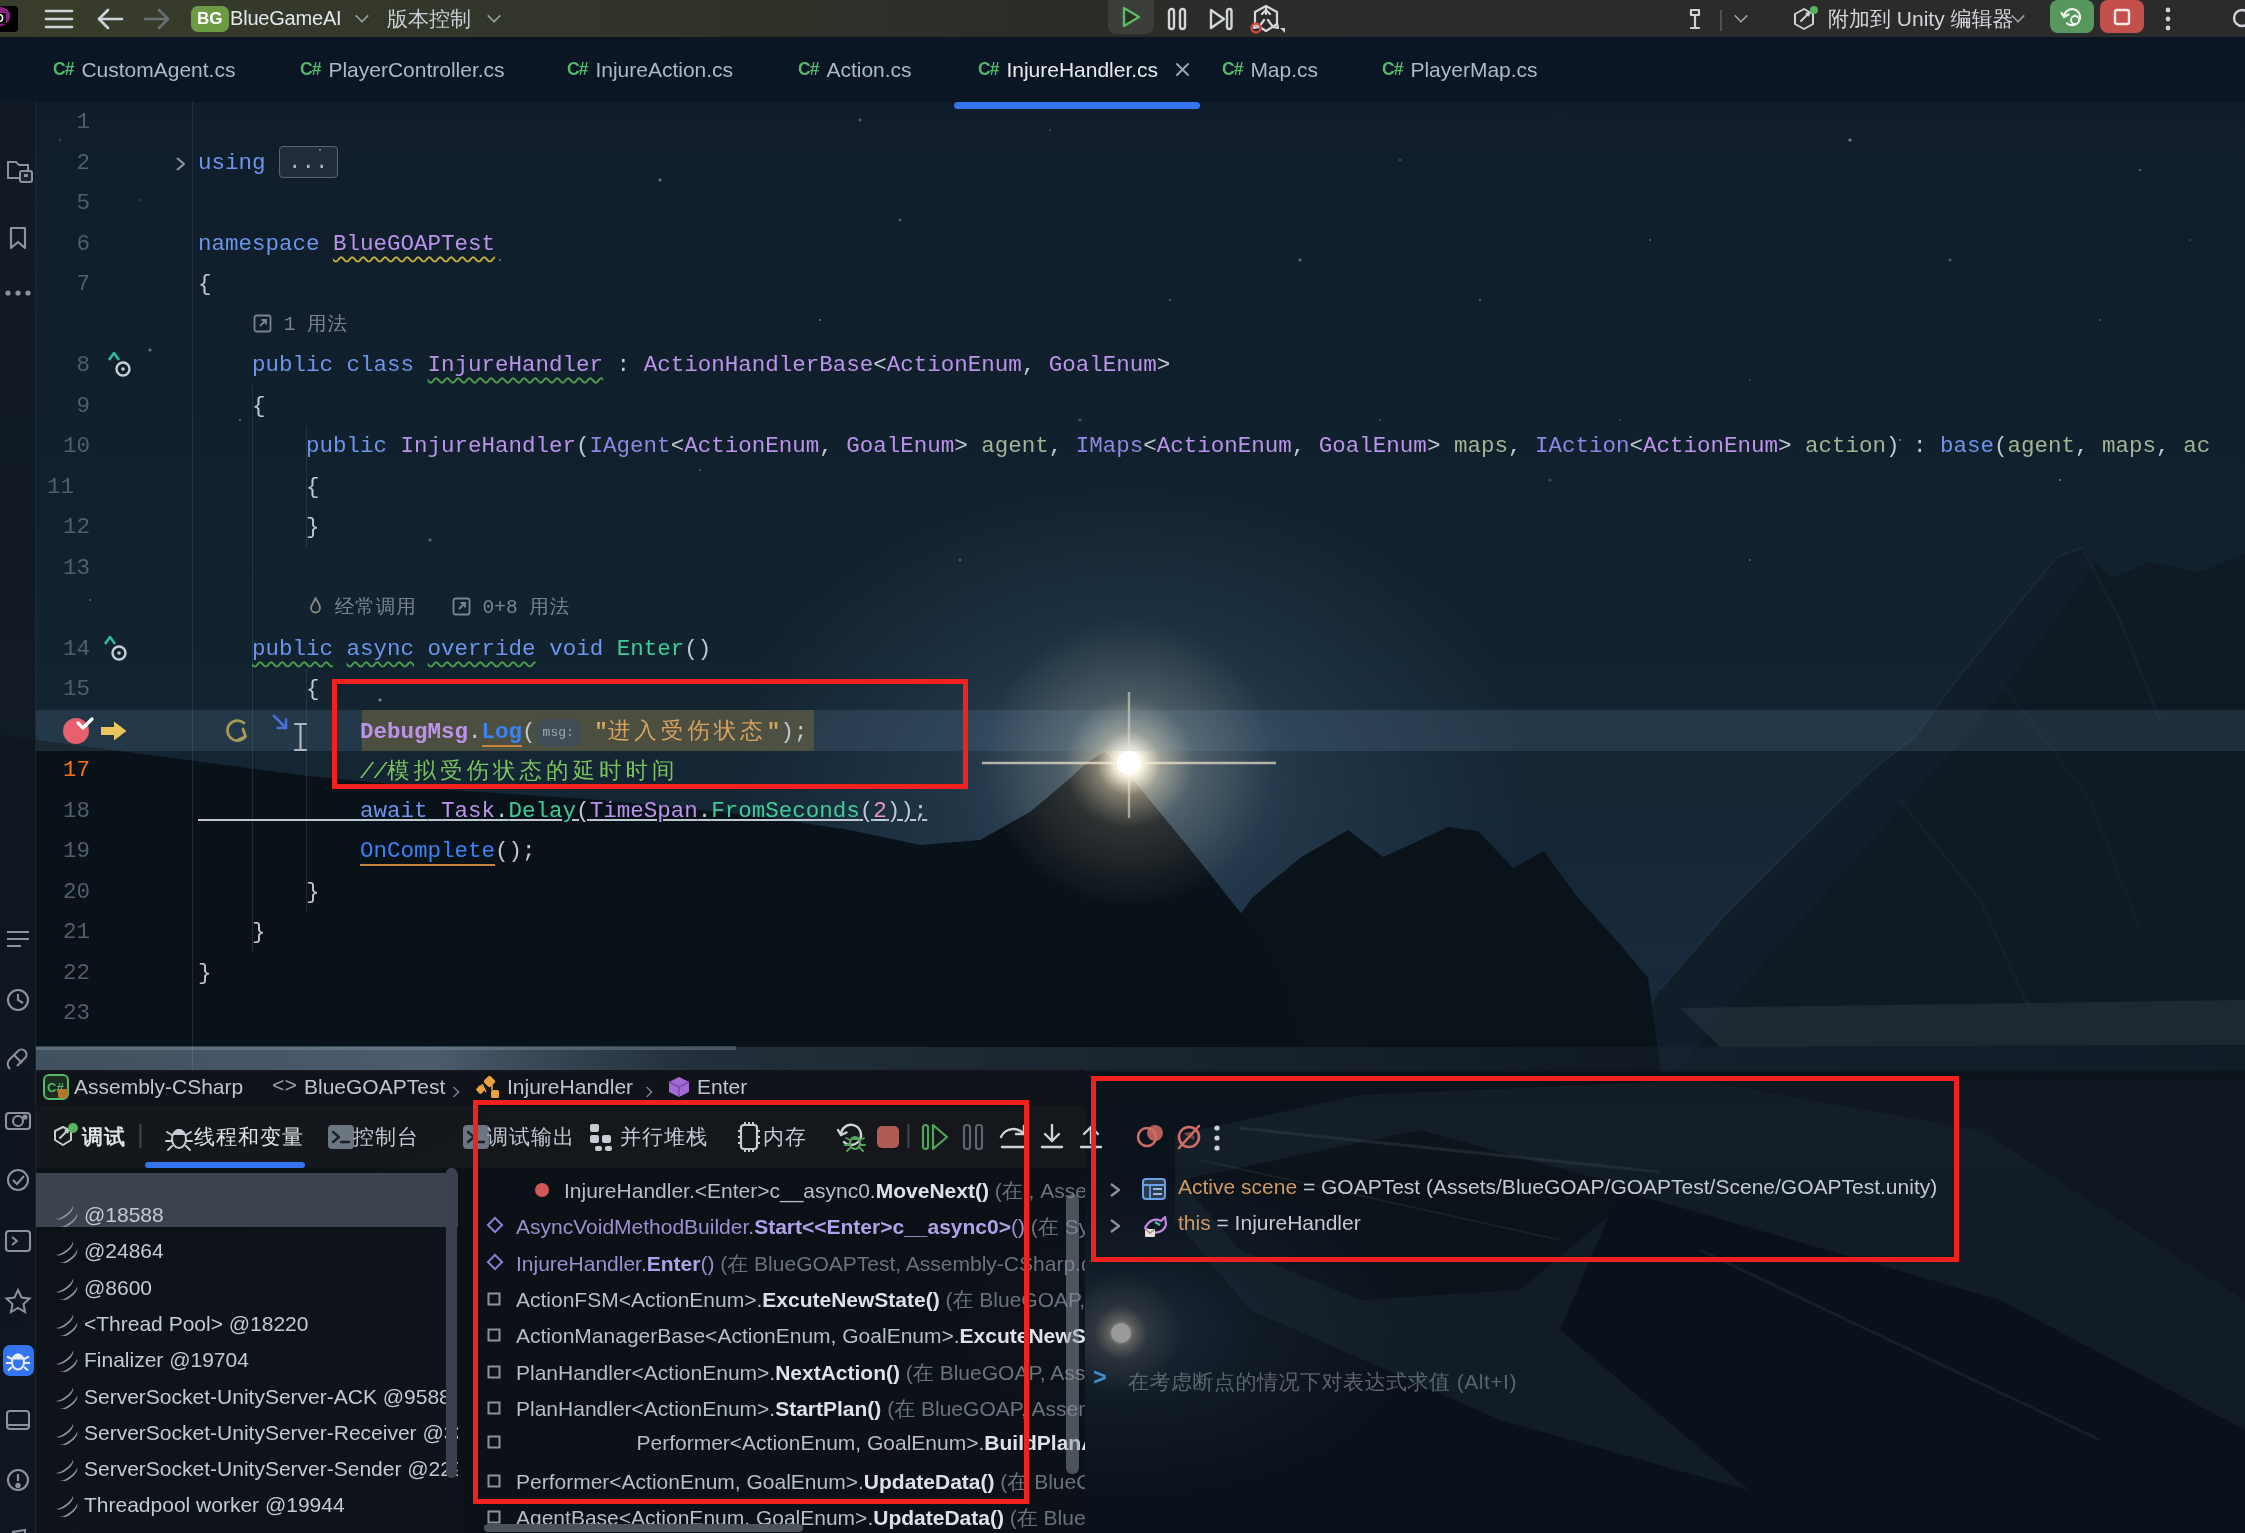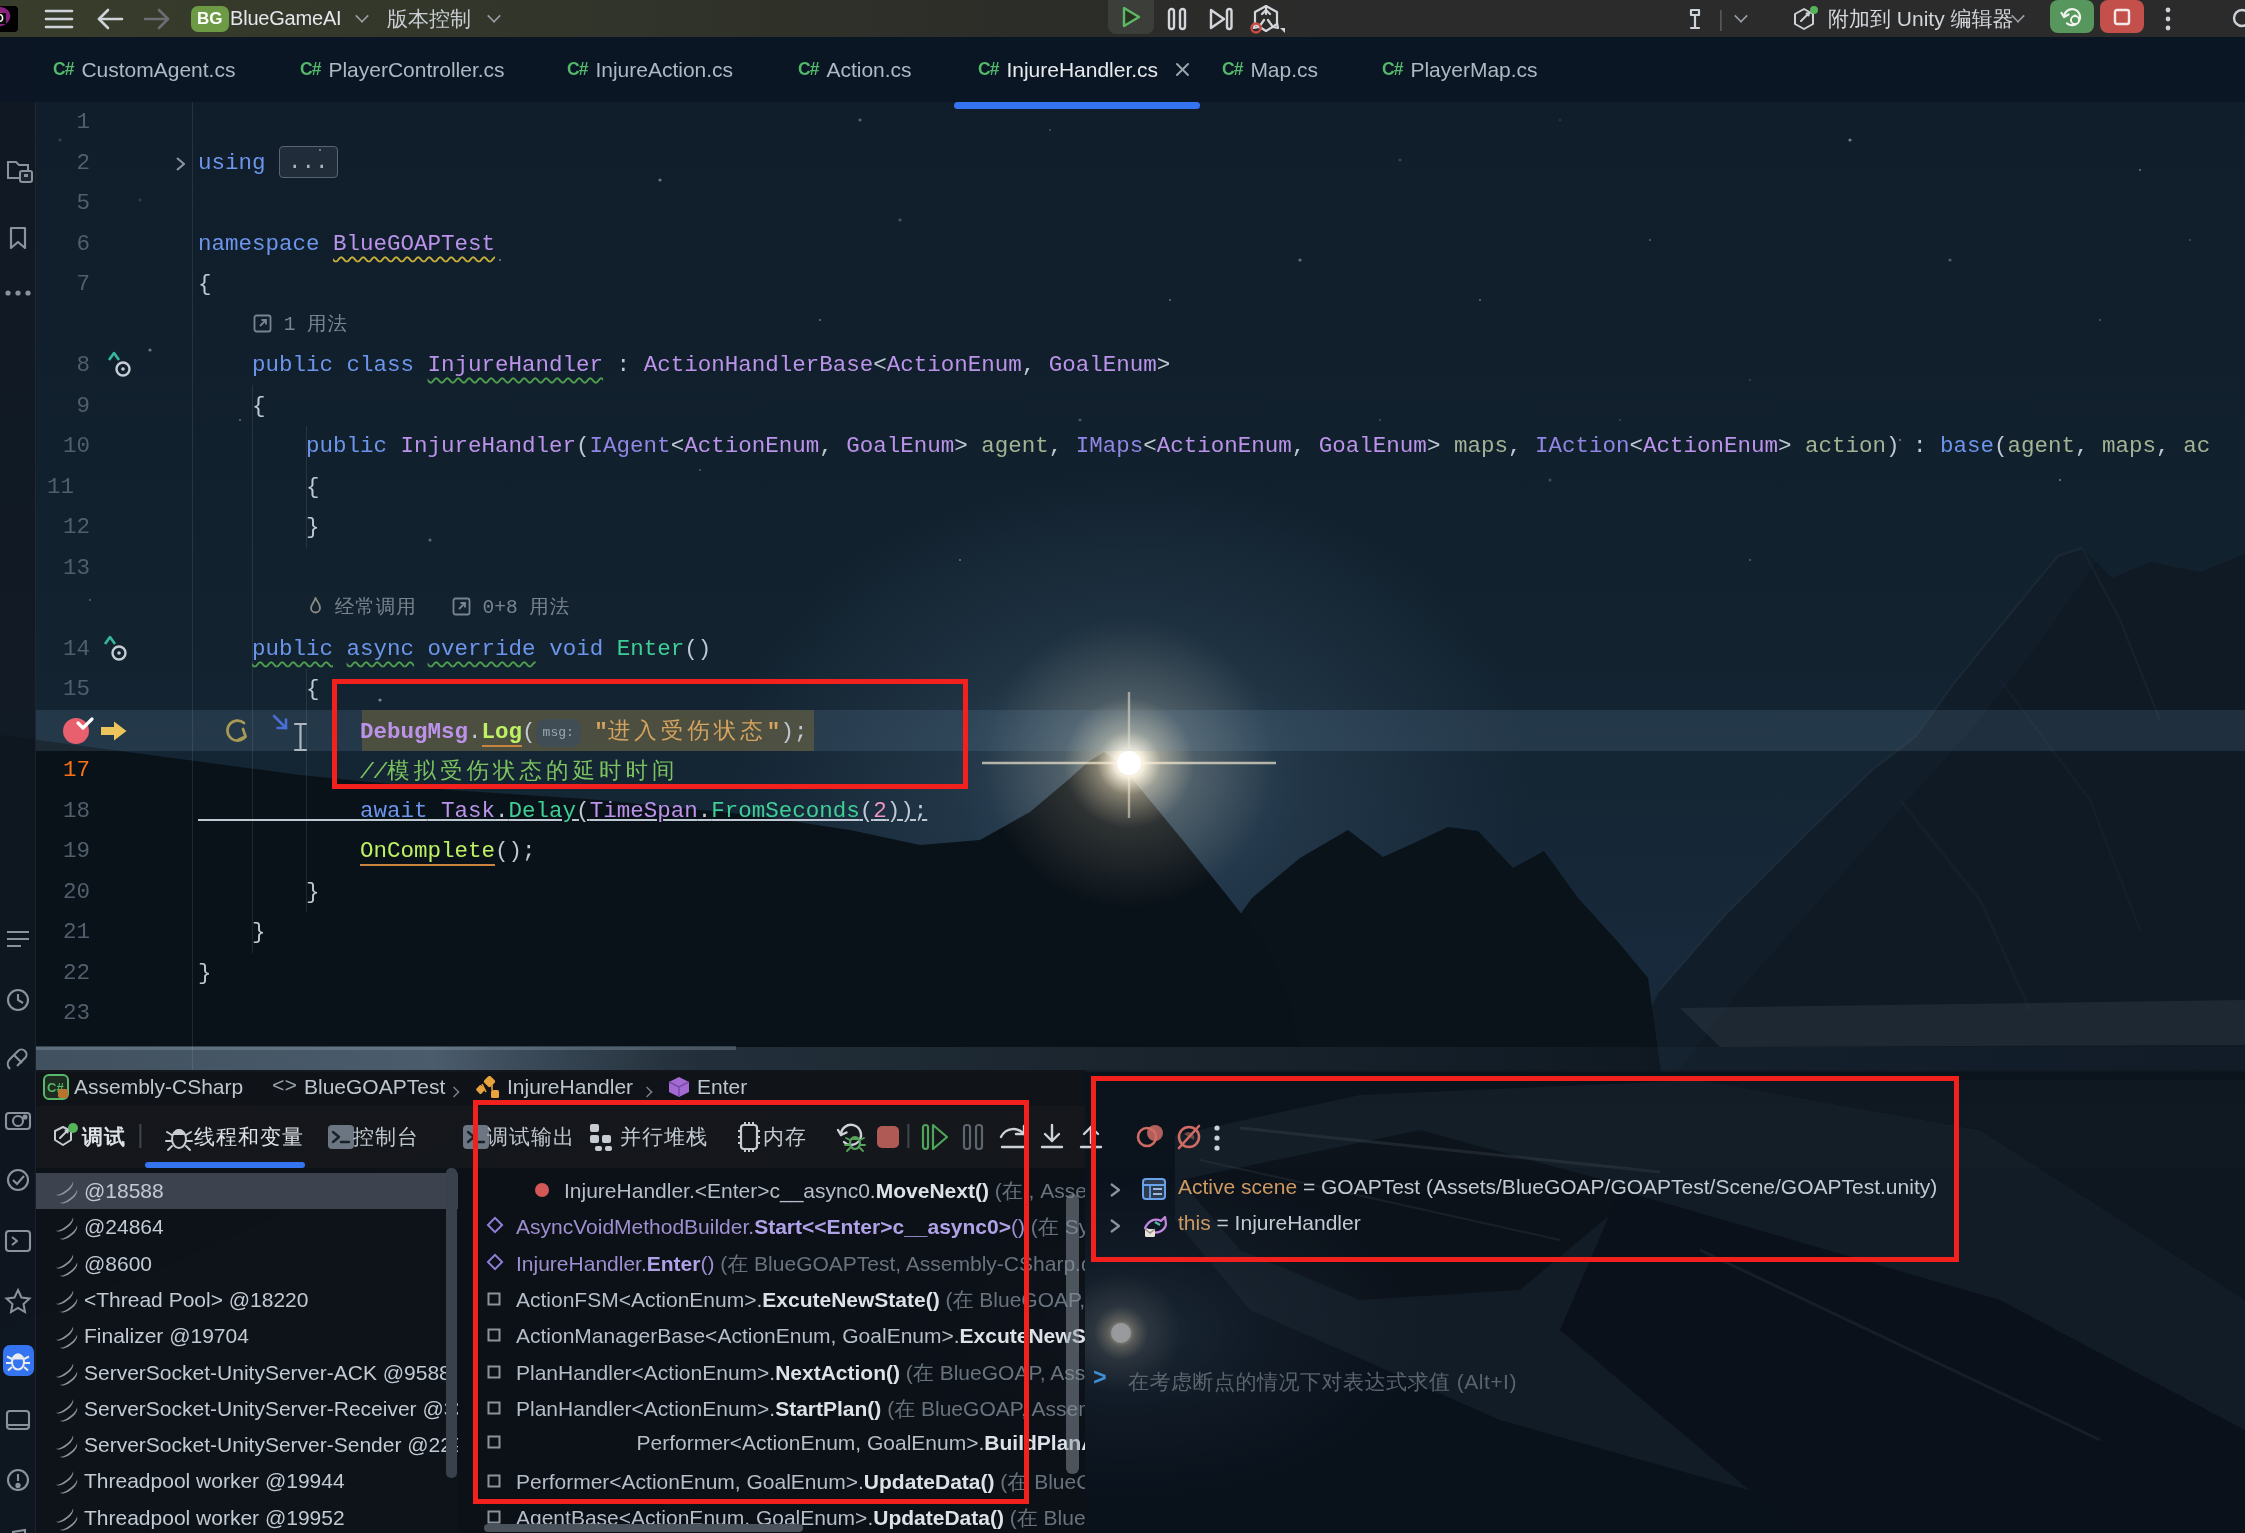--- a/index.html
+++ b/index.html
@@ -19,39 +19,39 @@
 #rail{left:0;top:37px;width:36px;height:1496px;background:rgba(17,24,33,0.72);z-index:20;border-right:1px solid rgba(255,255,255,0.06);}
 .ric{position:absolute;left:0;width:36px;text-align:center;color:#808b96;}
 
 #editor{left:0px;top:102px;width:2245px;height:968px;z-index:10;}
 .cl{position:absolute;left:0;height:41px;line-height:41px;white-space:pre;font-family:"Liberation Mono",monospace;font-size:22.5px;color:#bfc9d3;}
 .ln{position:absolute;width:54px;text-align:right;height:41px;line-height:41px;font-family:"Liberation Mono",monospace;font-size:22.5px;color:#515f6d;}
 .kw{color:#6c95eb;}
 .ty{color:#bc93ea;}
 .ifc{color:#9186e4;}
 .mt{color:#3fcf96;}
-.mtu{color:#bef264;border-bottom:2px solid #c8833f;}
+.mtu{color:#3b82f6;border-bottom:2px solid #c8833f;}
 .pr{color:#a3b393;}
 .num{color:#ed94c0;}
 .str{color:#d5a35e;}
 .cmt{color:#7cc25f;font-style:italic;}
 .wavyy{text-decoration:underline wavy #c5ae3a 1.5px;text-underline-offset:6px;}
 .wavyg{text-decoration:underline wavy #4e9e4e 1.5px;text-underline-offset:6px;}
 .pill{display:inline-block;background:rgba(64,76,88,0.9);border-radius:9px;color:#9aa8b4;font-size:13px;font-family:"Liberation Mono",monospace;padding:0 7px;line-height:28px;vertical-align:2px;}
 .hint{position:absolute;font-size:19.5px;color:#79848f;font-family:Liberation Mono, monospace;height:41px;line-height:41px;}
 .cjk{font-family:"Liberation Sans",sans-serif;letter-spacing:4px;font-style:normal;font-weight:400;}
 .cjkh{letter-spacing:1px;}
 .guide{position:absolute;width:1px;background:rgba(255,255,255,0.09);}
 
 #crumbs{left:36px;top:1070px;width:2209px;height:36px;background:linear-gradient(90deg,rgba(16,19,24,0.92) 0px,rgba(16,19,24,0.92) 1049px,rgba(12,17,24,0.45) 1049px,rgba(12,17,24,0.45) 100%);z-index:15;color:#bdc6cf;font-size:21px;}
 #tooltabs{left:36px;top:1106px;width:2209px;height:62px;background:linear-gradient(90deg,rgba(21,23,27,0.95) 0px,rgba(21,23,27,0.95) 1049px,rgba(12,17,24,0.40) 1049px,rgba(12,17,24,0.40) 100%);z-index:15;color:#c0c8d0;font-size:21px;}
 #threads{left:36px;top:1168px;width:422px;height:365px;background:rgba(14,19,25,0.95);z-index:15;color:#c2cad3;font-size:21px;}
 #stack{left:458px;top:1168px;width:627px;height:365px;background:rgba(12,16,22,0.90);z-index:15;font-size:21px;overflow:hidden;}
 #vars{left:1085px;top:1168px;width:1160px;height:365px;background:rgba(9,15,23,0.42);z-index:15;font-size:21px;}
-.trow{position:absolute;left:0;width:422px;height:36px;display:flex;align-items:center;white-space:pre;overflow:hidden;}
+.trow{position:absolute;left:0;width:422px;height:54px;display:flex;align-items:flex-end;white-space:pre;overflow:hidden;}
 .thic{display:inline-block;flex:0 0 28px;width:28px;height:24px;margin-left:16px;margin-right:4px;position:relative;}
 .thic::before{content:"";position:absolute;left:1px;top:3px;width:22px;height:9px;border-bottom:2.4px solid #8b949e;border-radius:50%;transform:rotate(-38deg);}
 .thic::after{content:"";position:absolute;left:5px;top:11px;width:22px;height:9px;border-bottom:2.4px solid #8b949e;border-radius:50%;transform:rotate(-38deg);}
 .sic{display:inline-block;flex:0 0 24px;width:24px;margin-left:28px;margin-right:6px;}
 .srow{position:absolute;left:0;width:900px;height:36.3px;display:flex;align-items:center;white-space:pre;}
 .sloc{color:#69737e;}
 .smain{color:#b6bfc9;}
 .sb{font-weight:700;color:#dde2e8;}
 .spurp{color:#9d8fd0;}
 .spb{font-weight:700;color:#b0a2e8;}

